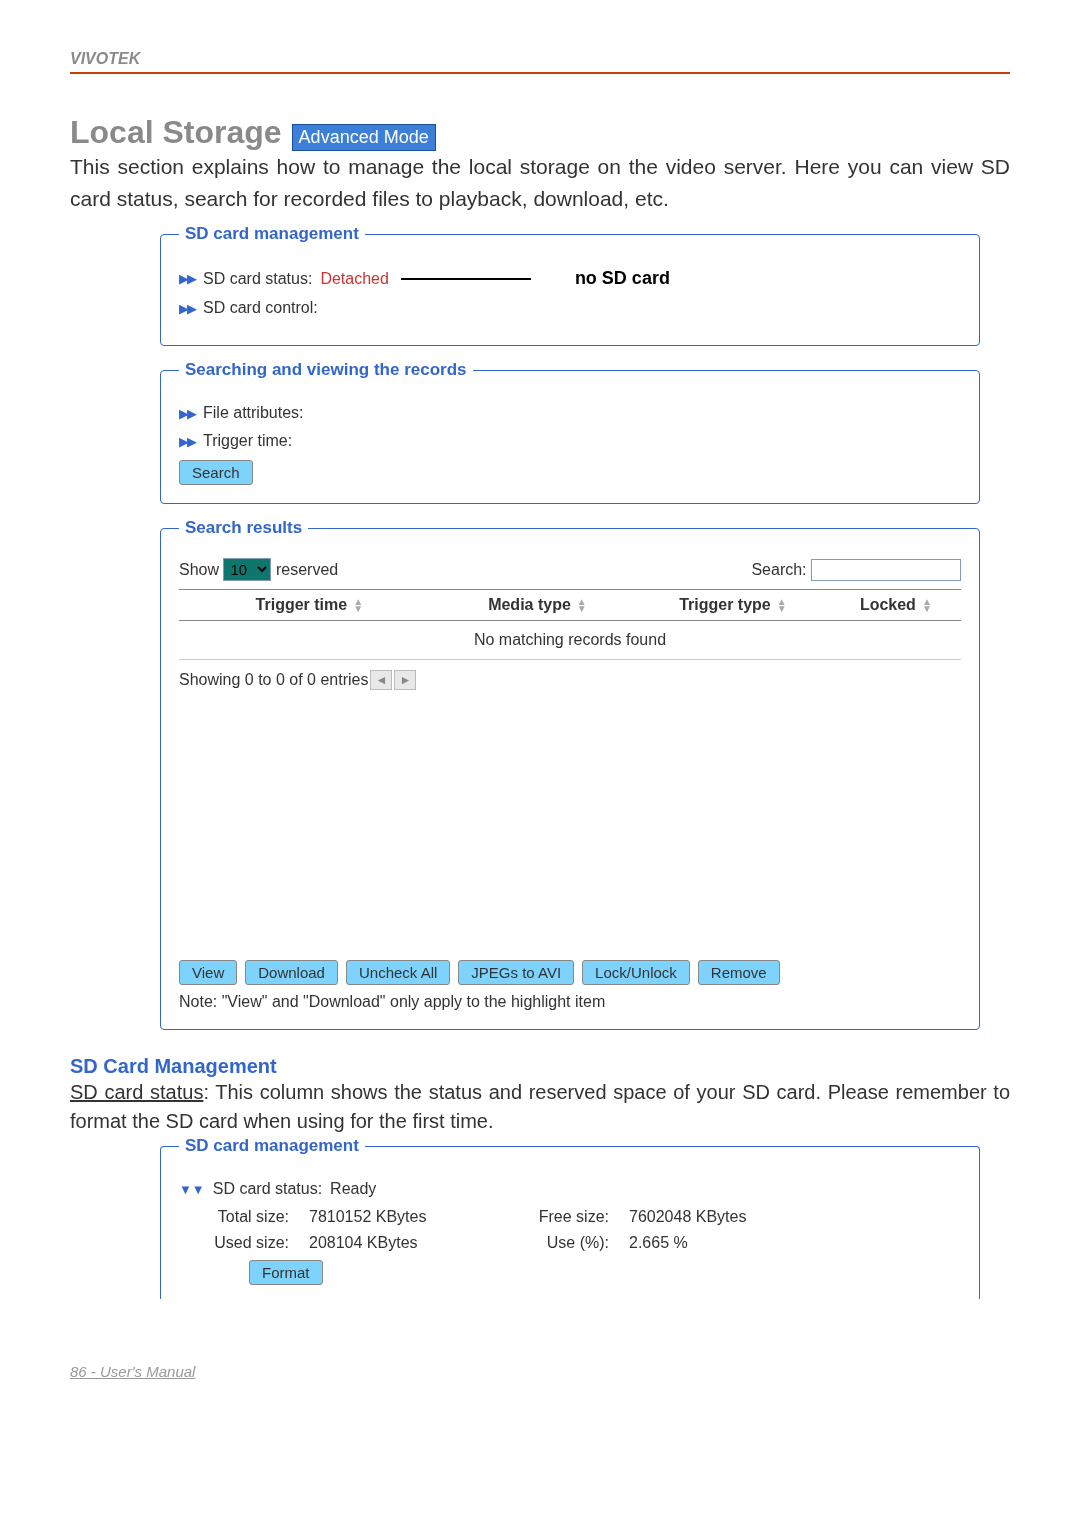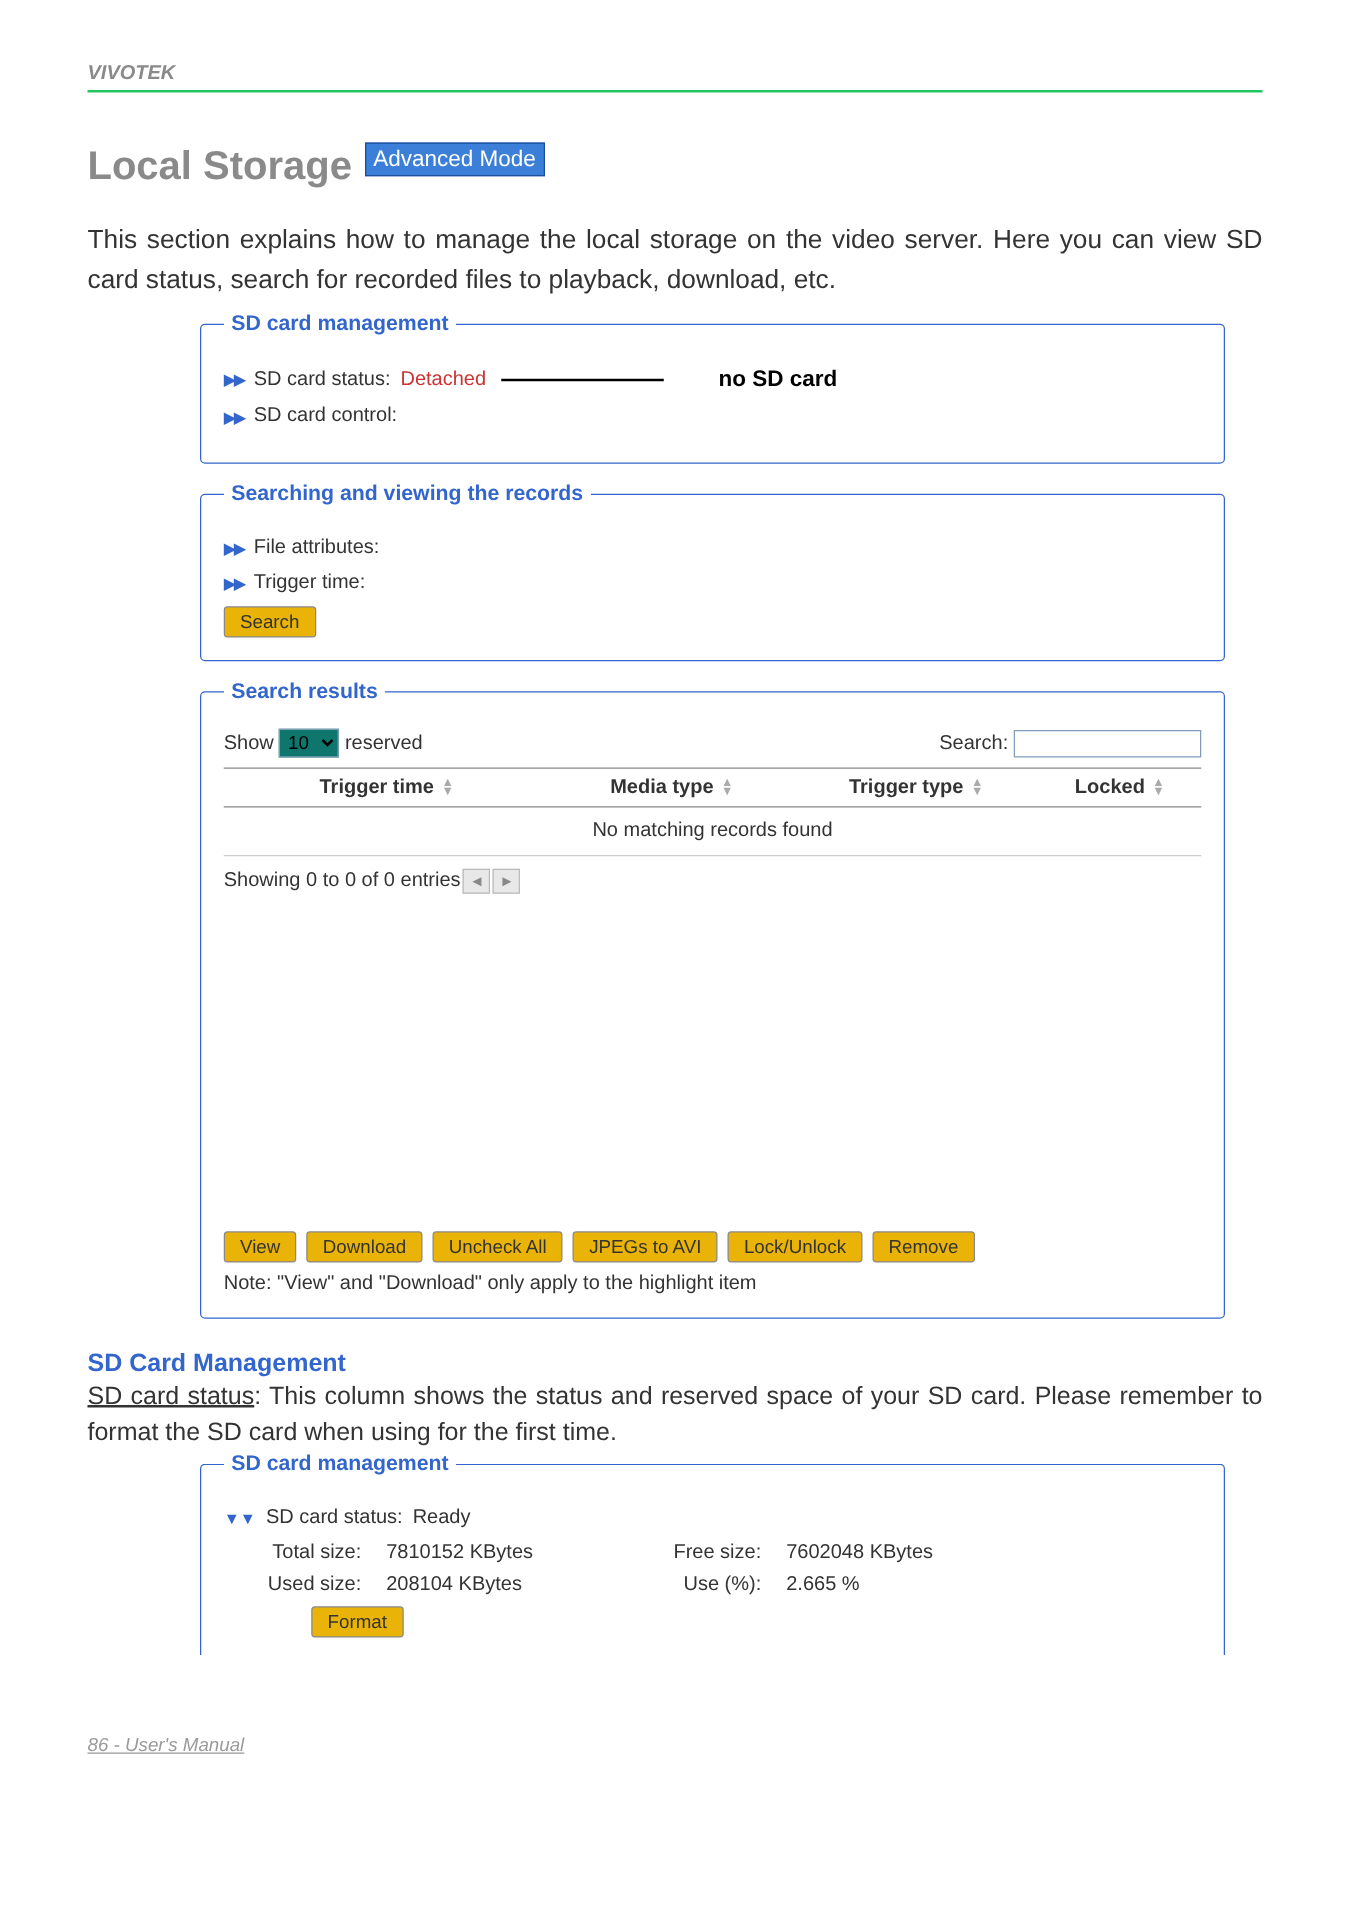--- a/index.html
+++ b/index.html
@@ -12,28 +12,27 @@
   }
   .page {
     padding: 50px 70px 30px 70px;
   }
   .header-bar {
     color: #8a8a8a;
     font-style: italic;
     font-weight: bold;
     font-size: 16px;
     padding-bottom: 4px;
-    border-bottom: 2px solid #22c55e;
+    border-bottom: 2px solid #c2410c;
     margin-bottom: 40px;
   }
   .title-row {
     display: flex;
-    align-items: flex-start;
+    align-items: flex-end;
     gap: 10px;
-    margin-bottom: 25px;
   }
   .title {
     font-size: 32px;
     color: #8a8a8a;
     font-weight: bold;
   }
   .badge {
     background: #3b7fd9;
     border: 1px solid #1b4f9a;
     color: #fff;
@@ -89,21 +88,21 @@
     vertical-align: middle;
     margin: 0 4px;
   }
   .annotation-label {
     font-weight: bold;
     font-size: 18px;
     color: #000;
     margin-left: 32px;
   }
   .btn {
-    background: #eab308;
+    background: #7dd3fc;
     border: 1px solid #888;
     border-radius: 3px;
     padding: 3px 12px;
     font-size: 15px;
     color: #333;
     cursor: pointer;
   }
   .results-top {
     display: flex;
     justify-content: space-between;

